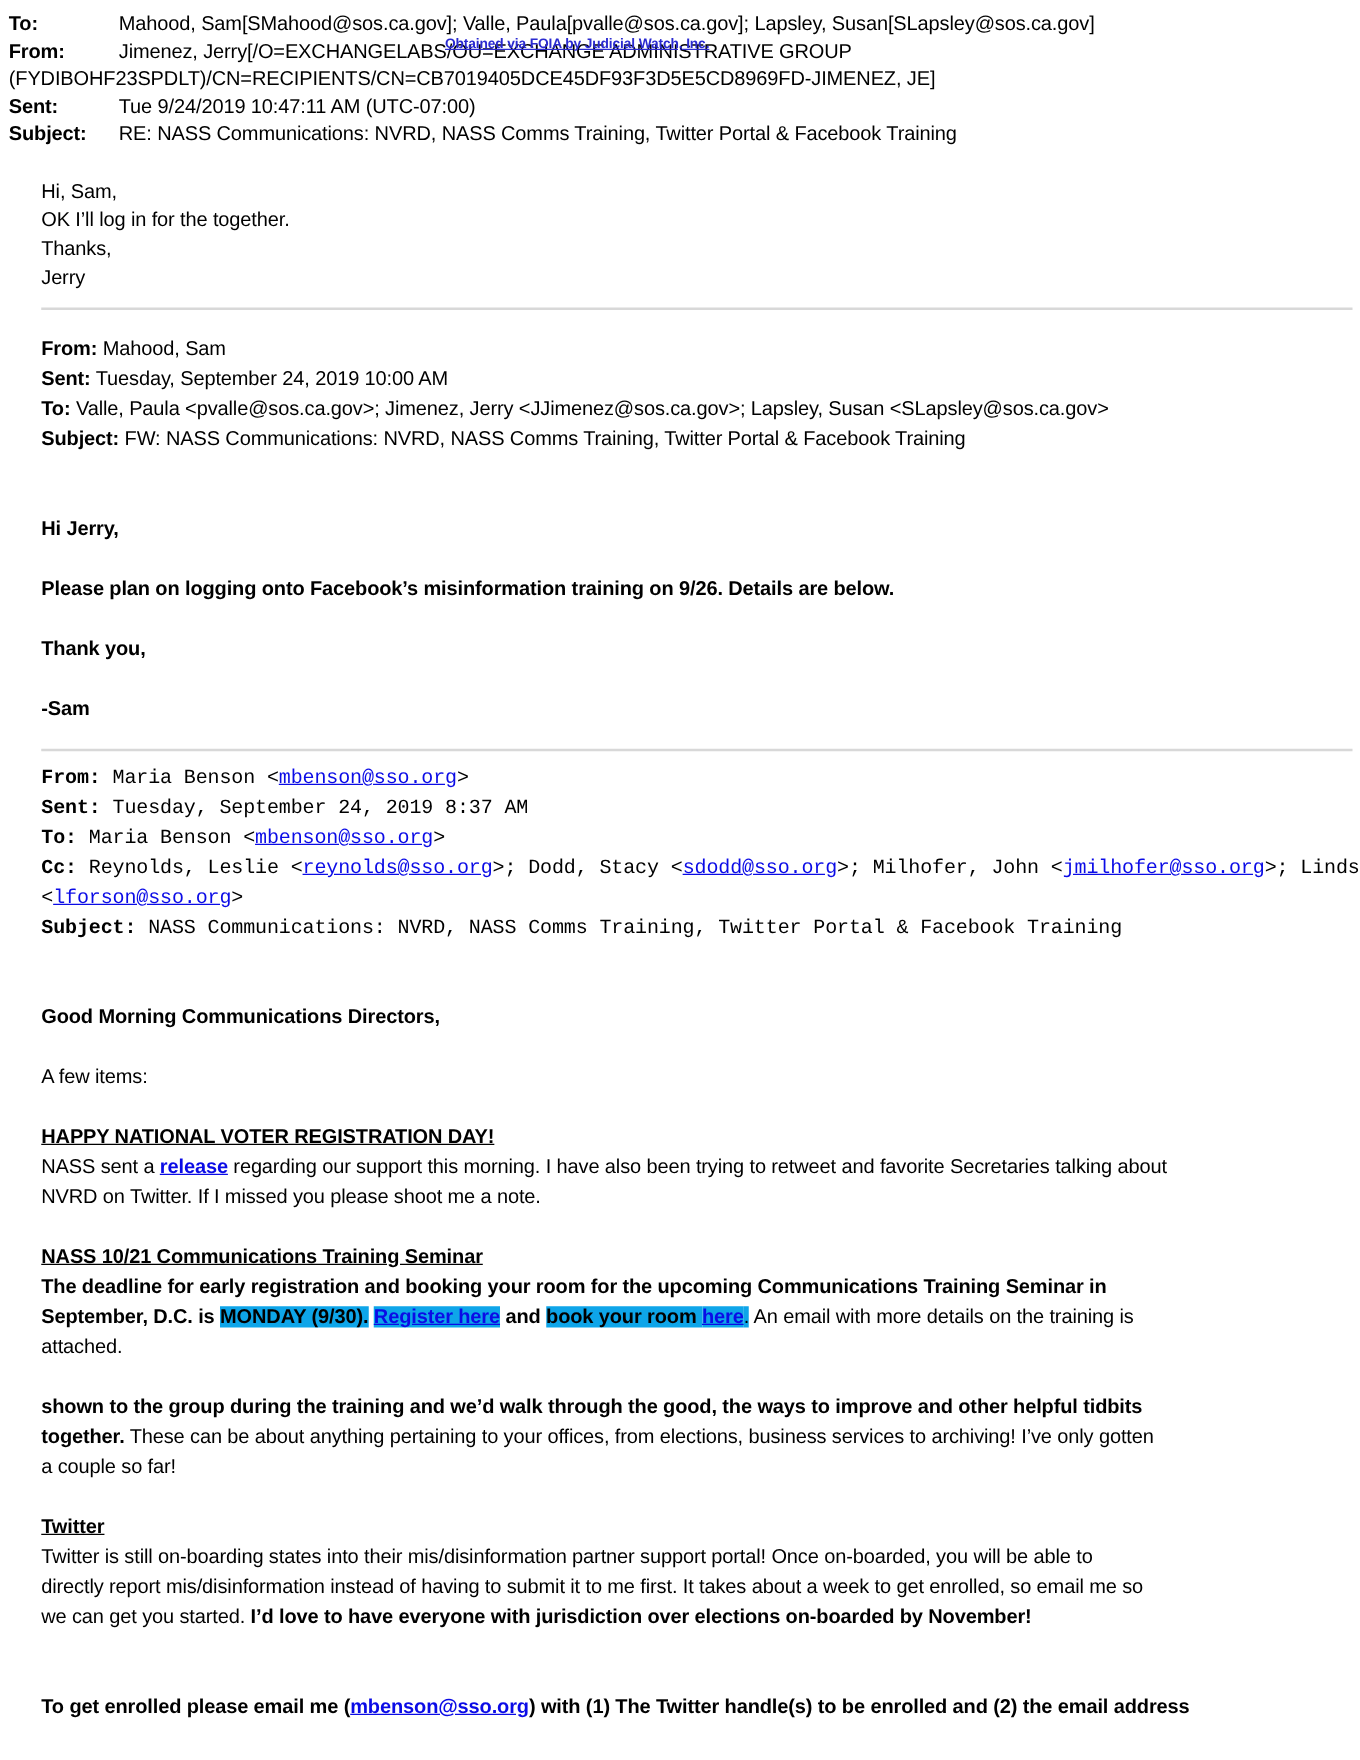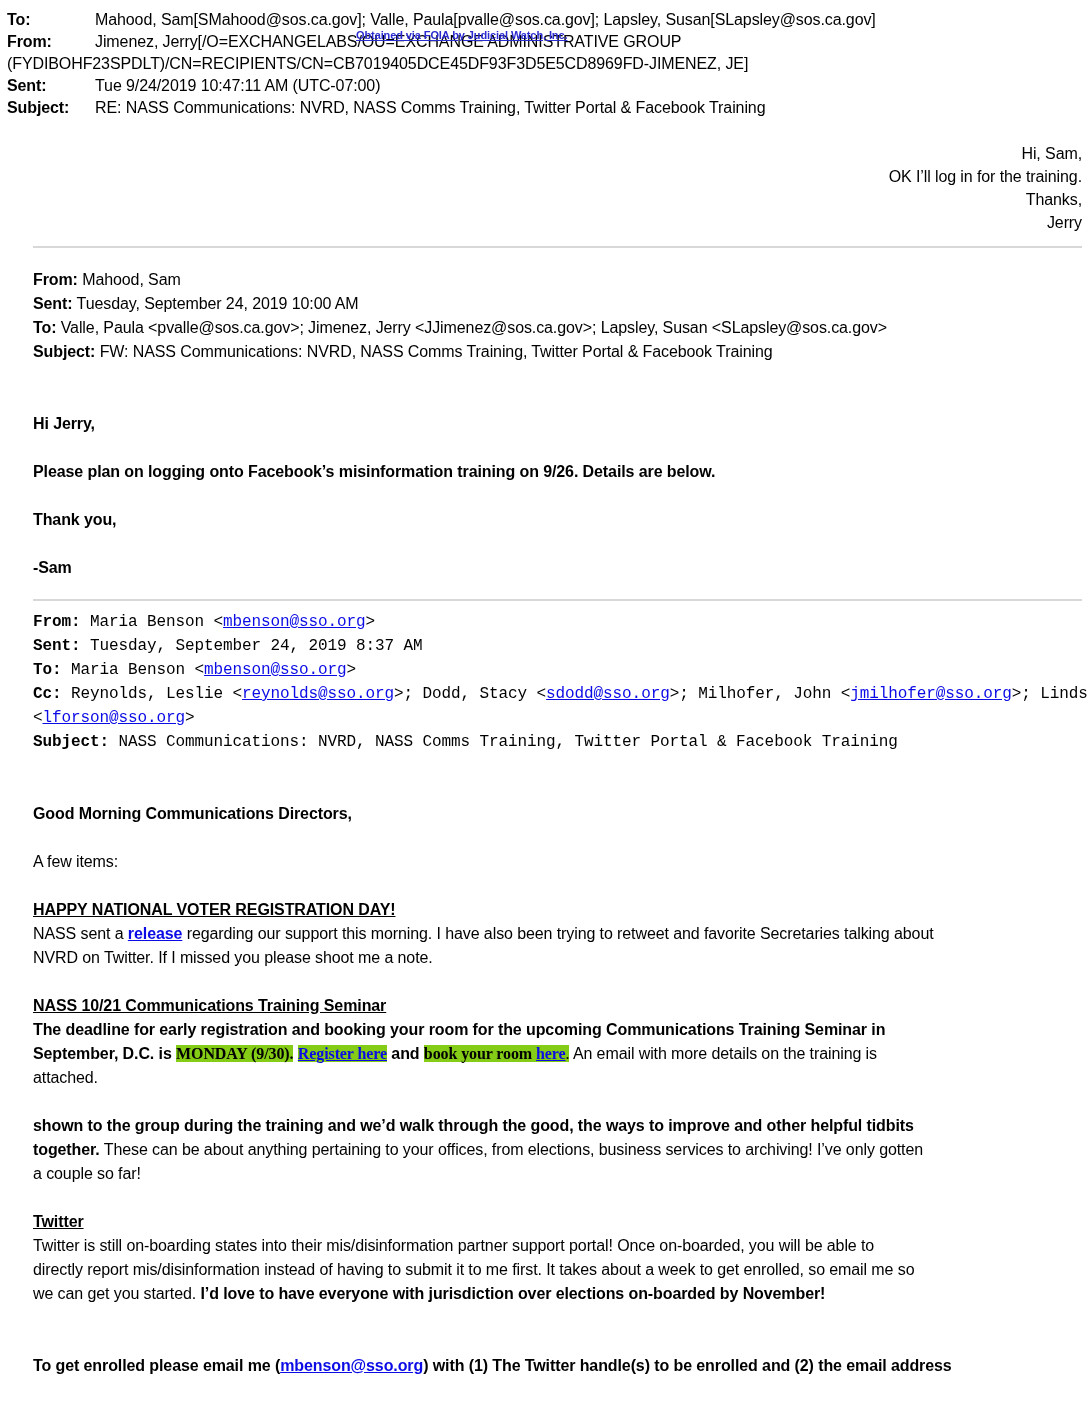--- a/index.html
+++ b/index.html
@@ -18,35 +18,35 @@
   .hlabel{display:inline-block;width:88px;font-weight:bold;}
   
   .watermark{
     position:absolute;left:356px;top:29px;
     color:#2B2BD0;font-weight:bold;font-size:11px;
     text-decoration:underline;white-space:nowrap;z-index:5;
   }
   
   .content{padding:0 6px 0 33px;}
   .tline{line-height:24px;white-space:nowrap;}
-  .lh23 .tline{line-height:23px;text-align:right;}
+  .lh23 .tline{line-height:23px;}
   .divider{border-top:2px solid #D8D8D8;height:0;}
   .d1{margin-top:12px;}
   .d2{margin-top:19px;}
   .quoted1{margin-top:20px;}
   .quoted2{margin-top:9px;font-family:Liberation Mono, monospace;}
   .reply1{margin-top:23px;}
   .mt24{margin-top:24px;}
   .mt48{margin-top:48px;font-weight:bold;}
   .para{margin-bottom:24px;}
   .para:last-child{margin-bottom:0;}
   
   .b{font-weight:bold;}
   .u{text-decoration:underline;}
-  .hl{background:#84cc16;font-family:Liberation Serif, serif;}
+  .hl{background:#0ea5e9;}
   a.lnk{color:#0B0BE6;text-decoration:underline;cursor:pointer;}
 </style>
 </head>
 <body>
 
 <div class="page">
 
   <div class="watermark">Obtained via FOIA by Judicial Watch, Inc.</div>
 
   <div class="top-header">
@@ -54,21 +54,21 @@
     <div class="hrow"><span class="hlabel">From:</span><span class="hval"><span>Jimenez, Jerry[/O=EXCHANGELABS/OU=EXCHANGE ADMINISTRATIVE GROUP</span></span></div>
     <div class="hrow"><span class="hval"><span>(FYDIBOHF23SPDLT)/CN=RECIPIENTS/CN=CB7019405DCE45DF93F3D5E5CD8969FD-JIMENEZ, JE]</span></span></div>
     <div class="hrow"><span class="hlabel">Sent:</span><span class="hval"><span>Tue 9/24/2019 10:47:11 AM (UTC-07:00)</span></span></div>
     <div class="hrow"><span class="hlabel">Subject:</span><span class="hval"><span>RE: NASS Communications: NVRD, NASS Comms Training, Twitter Portal &amp; Facebook Training</span></span></div>
   </div>
 
   <div class="content">
 
     <div class="block reply1 lh23">
       <div class="tline"><span>Hi, Sam,</span></div>
-      <div class="tline"><span>OK I’ll log in for the training.</span></div>
+      <div class="tline"><span>OK I’ll log in for the together.</span></div>
       <div class="tline"><span>Thanks,</span></div>
       <div class="tline"><span>Jerry</span></div>
     </div>
 
     <div class="divider d1"></div>
 
     <div class="block quoted1">
       <div class="tline"><span class="b">From:</span><span> Mahood, Sam</span></div>
       <div class="tline"><span class="b">Sent:</span><span> Tuesday, September 24, 2019 10:00 AM</span></div>
       <div class="tline"><span class="b">To:</span><span> Valle, Paula &lt;pvalle@sos.ca.gov&gt;; Jimenez, Jerry &lt;JJimenez@sos.ca.gov&gt;; Lapsley, Susan &lt;SLapsley@sos.ca.gov&gt;</span></div>

